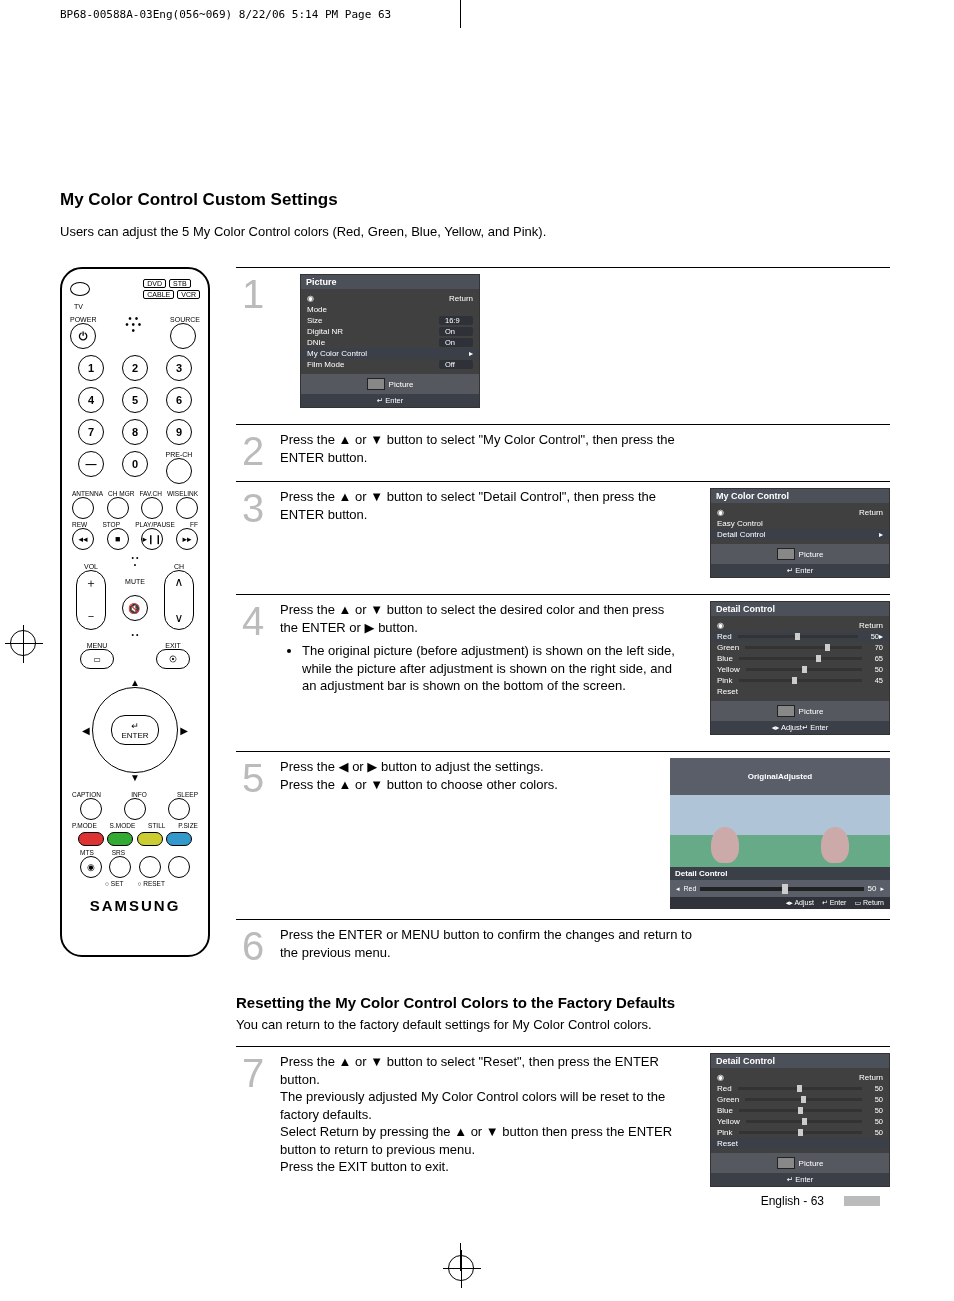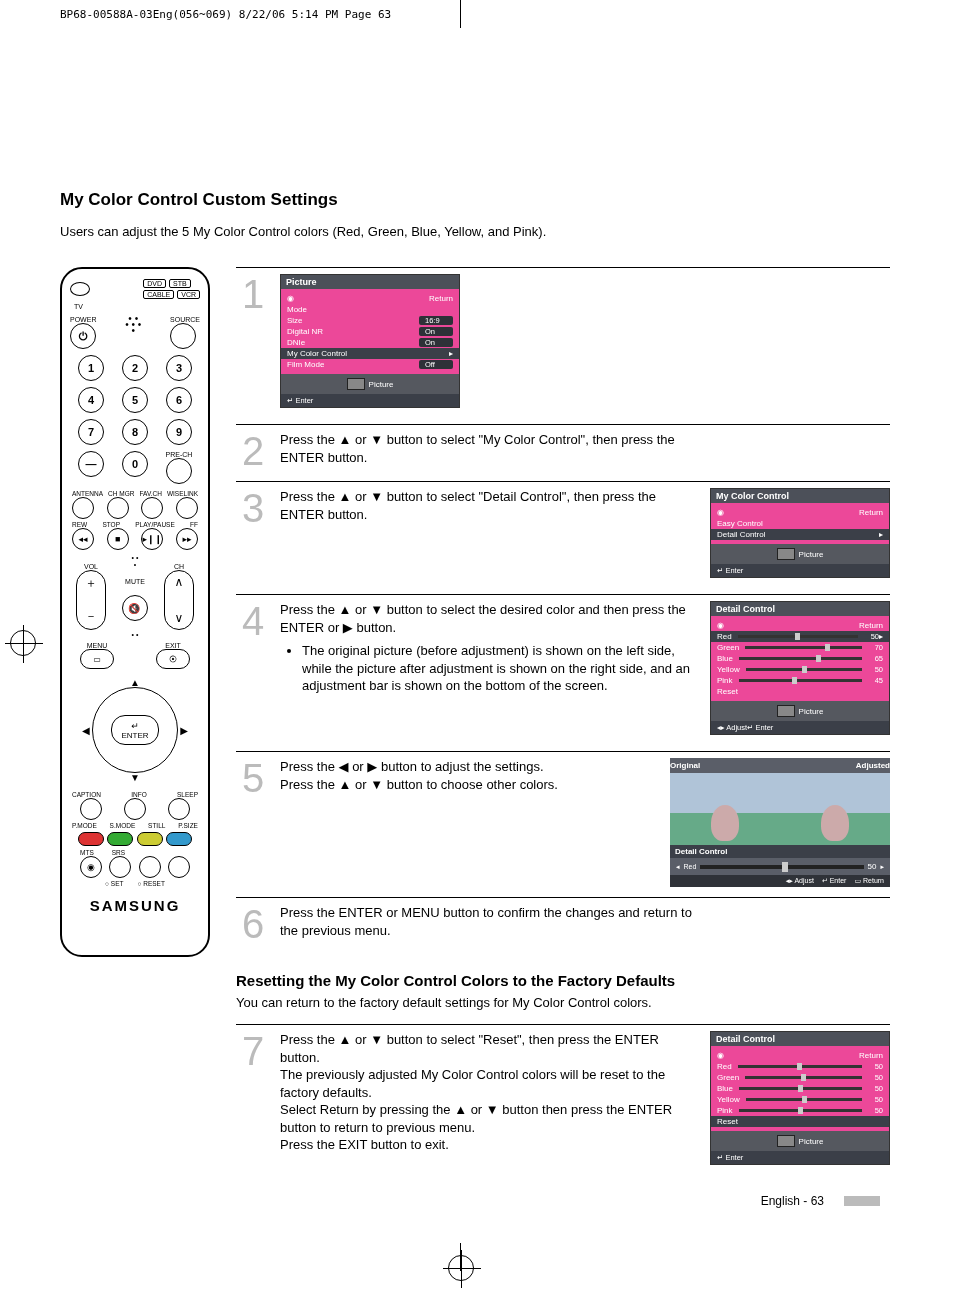--- a/index.html
+++ b/index.html
@@ -70,37 +70,37 @@
   
   .steps-block { border-top: 1px solid #000; }
   .step { display:flex; border-bottom:1px solid #000; padding:6px 0 10px; gap:10px;}
   .step.no-border { border-bottom:none; }
   .step-num { font-size:40px; font-weight:300; color:#bbb; width:34px; flex:0 0 34px; text-align:center; line-height:1;}
   .step-text { font-size:13px; line-height:1.35; flex:1;}
   .step-text ul { margin:6px 0 0 22px; }
   .step-osd { flex:0 0 180px; }
 
   
-  .osd { width:180px; font-size:8px; color:#fff; background:#ec4899; border:1px solid #333; margin-bottom:6px;}
+  .osd { width:180px; font-size:8px; color:#fff; background:#404040; border:1px solid #333; margin-bottom:6px;margin-left:20px;}
   .osd .titlebar { background:#4c5059; padding:2px 5px; font-weight:bold; font-size:9px;}
   .osd .body { padding:4px 6px;}
   .osd .line { display:flex; justify-content:space-between; align-items:center; padding:1px 0;}
   .osd .line.sel { background:#3b3f48; margin:0 -6px; padding:1px 6px;}
   .osd .val { background:#2e3138; padding:0 6px; border-radius:2px; font-size:7.5px; min-width:34px; text-align:left;}
   .osd .slider { display:flex; align-items:center; gap:3px; flex:1; margin-left:6px;}
   .osd .slider .bar { flex:1; height:3px; background:#333; position:relative;}
   .osd .slider .bar::after{content:"";position:absolute;top:-2px;width:5px;height:7px;background:#ccc;}
   .osd .slider .num{width:18px;text-align:right;font-size:7.5px;}
-  .osd .footer { background:#3b3f48; display:flex; justify-content:flex-start; padding:2px 6px; font-size:7.5px;}
+  .osd .footer { background:#3b3f48; display:flex; justify-content:center; padding:2px 6px; font-size:7.5px;}
   .osd .picrow { background:#55585f; text-align:center; padding:4px 0; font-size:8px; display:flex; gap:4px; justify-content:center; align-items:center;}
   .osd .picrow .thumb { width:18px; height:12px; background:#888; border:1px solid #222;}
   .osd .ret::before{content:"◉ ";}
 
   .preview { width:220px; background:#5a5e68; color:#fff; font-size:8px;}
-  .preview .labels{display:flex; justify-content:space-between; padding:3px 0; font-weight:bold;}
+  .preview .labels{display:flex; justify-content:center; padding:14px 0; font-weight:bold;}
   .preview .imgs{display:flex; height:72px;}
   .preview .imgs div{flex:1; background:linear-gradient(#b0c4d8 55%, #6a8 55%); position:relative;}
   .preview .imgs div::after{content:""; position:absolute; bottom:4px; left:50%; transform:translateX(-50%); width:28px; height:36px; background:#caa; border-radius:50% 50% 40% 40%;}
   .preview .dc{ background:#3b3f48; padding:2px 5px; font-weight:bold;}
   .preview .sl{ padding:4px 6px; display:flex; align-items:center; gap:4px;}
   .preview .sl .track{flex:1;height:4px;background:#222;position:relative;}
   .preview .sl .track::after{content:"";position:absolute;left:50%;top:-3px;width:6px;height:10px;background:#ccc;}
   .preview .bot{background:#2f3238;display:flex;justify-content:flex-end;gap:8px;padding:2px 6px;font-size:7px;}
 
   h3.sub { font-size:15px; font-weight:bold; margin:18px 0 6px;}

